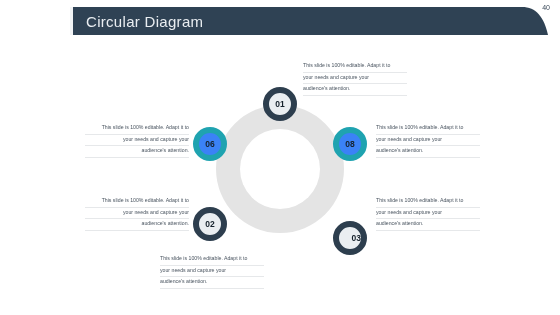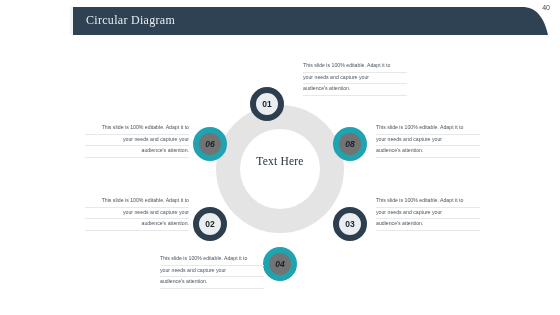--- a/index.html
+++ b/index.html
@@ -35,22 +35,22 @@
     position: absolute;
     left: 0; top: 0;
     width: 100%;
     height: 100%;
     overflow: visible;
   }
   .header-title {
     position: absolute;
     left: 16px;
     top: 6px;
-    font-family: Liberation Serif, serif;
-    font-size: 12px;
+    font-family: Liberation Sans, sans-serif;
+    font-size: 15px;
     color: #e9edf1;
     letter-spacing: 0.3px;
     white-space: nowrap;
     z-index: 3;
   }
   .page-number {
     position: absolute;
     right: 10px;
     top: 4px;
     font-family: "Liberation Sans", sans-serif;
@@ -114,27 +114,26 @@
     font-size: 8.5px;
     font-weight: bold;
     color: #15212b;
   }
   .node.navy {
     border-color: #2d3e4e;
     background: #eaeef1;
   }
   .node.teal {
     border-color: #1fa3b0;
-    background: #737373;
-    font-style: italic;
-  }
-
-  .node-01 { left: 250px; top: 49px; }
+    background: #3b82f6;
+  }
+
+  .node-01 { left: 263px; top: 49px; }
   .node-02 { left: 333px; top: 89px; }
-  .node-03 { left: 333px; top: 169px; }
+  .node-03 { left: 333px; top: 183px; justify-content: flex-end; }
   .node-04 { left: 263px; top: 209px; }
   .node-05 { left: 193px; top: 169px; }
   .node-06 { left: 193px; top: 89px; }
 
   
   .tblock {
     position: absolute;
     font-family: "Liberation Sans", sans-serif;
     font-size: 5.2px;
     line-height: 1.85;
@@ -168,34 +167,30 @@
     </svg>
     <div class="header-title">Circular Diagram</div>
   </div>
   <div class="page-number">40</div>
 
   <div class="stage">
 
     <div class="donut">
       <div class="donut-hole"></div>
     </div>
-    <div class="center-label">Text Here</div>
 
     <div class="node navy node-01">
       <span>01</span>
     </div>
     <div class="node teal node-02">
       <span>08</span>
     </div>
     <div class="node navy node-03">
       <span>03</span>
     </div>
-    <div class="node teal node-04">
-      <span>04</span>
-    </div>
     <div class="node navy node-05">
       <span>02</span>
     </div>
     <div class="node teal node-06">
       <span>06</span>
     </div>
 
     <div class="tblock left t-01">
       <span class="line">This slide is 100% editable. Adapt it to</span>
       <span class="line">your needs and capture your</span>

